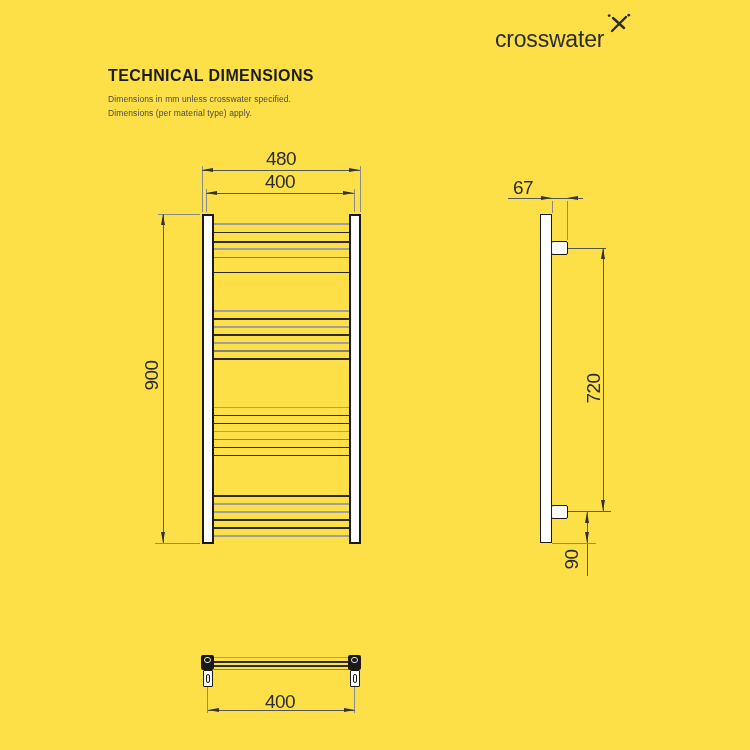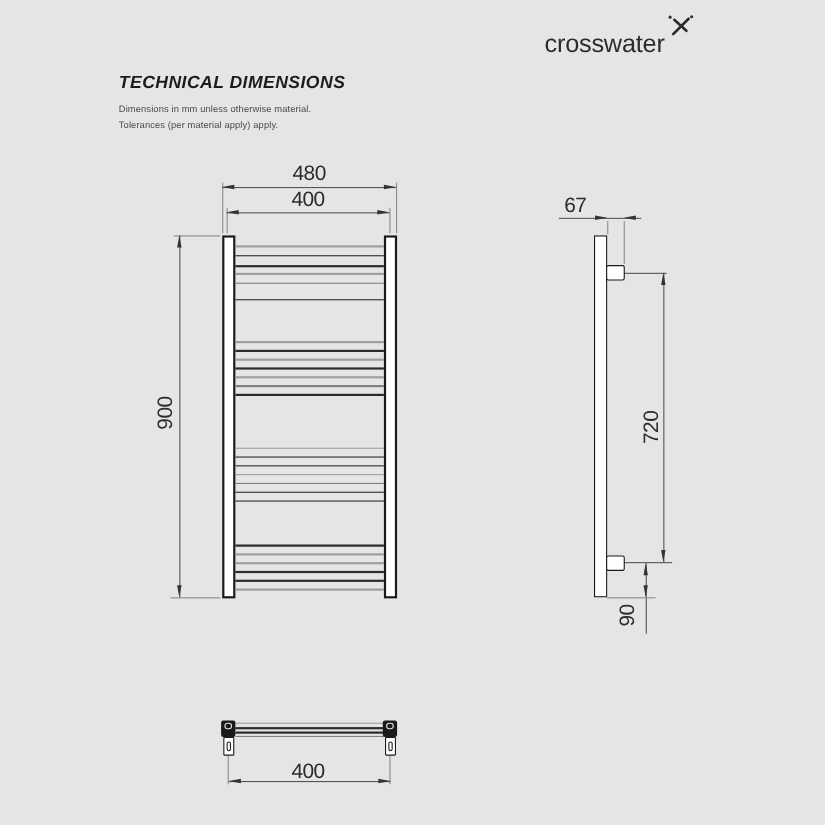--- a/index.html
+++ b/index.html
@@ -1,16 +1,16 @@
 <!DOCTYPE html>
 <html><head>
 <meta charset="utf-8">
 <style>
   html,body{margin:0;padding:0;background:#ffffff;}
-  .page{position:relative;width:750px;height:750px;background:#e5e5e5;overflow:hidden;
+  .page{position:relative;width:750px;height:750px;background:#fde047;overflow:hidden;
         font-family:"Liberation Sans", sans-serif;}
   .abs{position:absolute;}
   
   .title{font-size:16px;font-weight:bold;color:#1c1c1c;letter-spacing:.4px;}
   .note{font-size:8.5px;color:#4a4a4a;letter-spacing:.1px;}
   
   .logo-text{font-size:23px;color:#2b2b2b;letter-spacing:-0.2px;font-weight:500;}
   
   .dline{position:absolute;}
   .drect{position:absolute;box-sizing:border-box;background:#fff;}
@@ -27,23 +27,23 @@
   <div class="abs" style="left:495px;top:26px;">
     <span class="logo-text">crosswater</span>
   </div>
   <svg class="abs" style="left:606px;top:13px;" width="26" height="22" viewBox="0 0 26 22">
     <path d="M6 18 L20 4" stroke="#2b2b2b" stroke-width="2.4" stroke-linecap="round" fill="none"></path>
     <path d="M7 5 L18 15" stroke="#2b2b2b" stroke-width="2.4" stroke-linecap="round" fill="none"></path>
     <circle cx="3.2" cy="2.6" r="1.4" fill="#2b2b2b"></circle>
     <circle cx="22.8" cy="2.2" r="1.4" fill="#2b2b2b"></circle>
   </svg>
 
-  <div class="abs title" style="left:108px;top:67px;font-style:italic;">TECHNICAL DIMENSIONS</div>
-  <div class="abs note" style="left:108px;top:94px;">Dimensions in mm unless otherwise material.</div>
-  <div class="abs note" style="left:108px;top:108px;">Tolerances (per material apply) apply.</div>
+  <div class="abs title" style="left:108px;top:67px;">TECHNICAL DIMENSIONS</div>
+  <div class="abs note" style="left:108px;top:94px;">Dimensions in mm unless crosswater specified.</div>
+  <div class="abs note" style="left:108px;top:108px;">Dimensions (per material type) apply.</div>
 
   <div class="abs" id="front-view">
       <div class="dline" style="left: 201.5px; top: 166px; width: 1px; height: 46px; background: rgb(138, 138, 138);"></div>
       <div class="dline" style="left: 360px; top: 166px; width: 1px; height: 46px; background: rgb(138, 138, 138);"></div>
       <div class="dline" style="left: 205.5px; top: 189px; width: 1px; height: 23px; background: rgb(138, 138, 138);"></div>
       <div class="dline" style="left: 354px; top: 189px; width: 1px; height: 23px; background: rgb(138, 138, 138);"></div>
       <div class="dline" style="left: 202px; top: 170px; width: 158px; height: 1.2px; background: rgb(85, 85, 85);"></div>
       <div class="dline" style="left: 206px; top: 193px; width: 148px; height: 1.2px; background: rgb(85, 85, 85);"></div>
       <div class="dline" style="left: 158px; top: 214px; width: 42px; height: 1px; background: rgb(138, 138, 138);"></div>
       <div class="dline" style="left: 155px; top: 543px; width: 45px; height: 1px; background: rgb(138, 138, 138);"></div>

